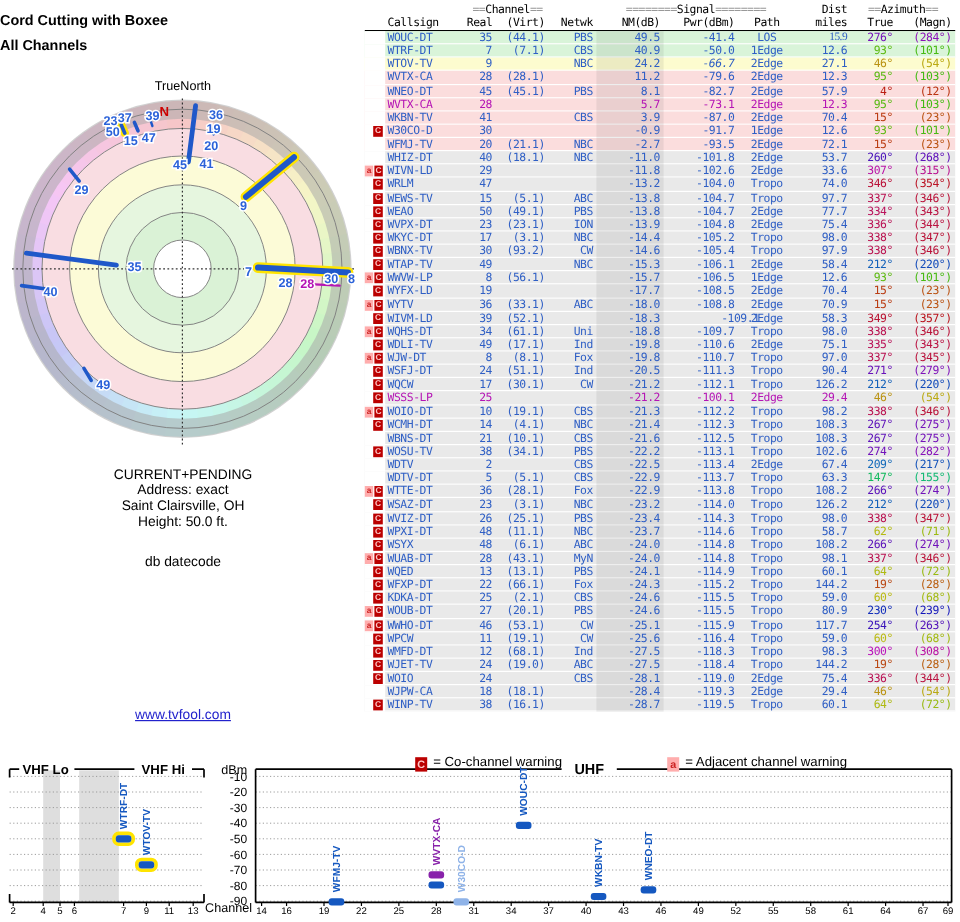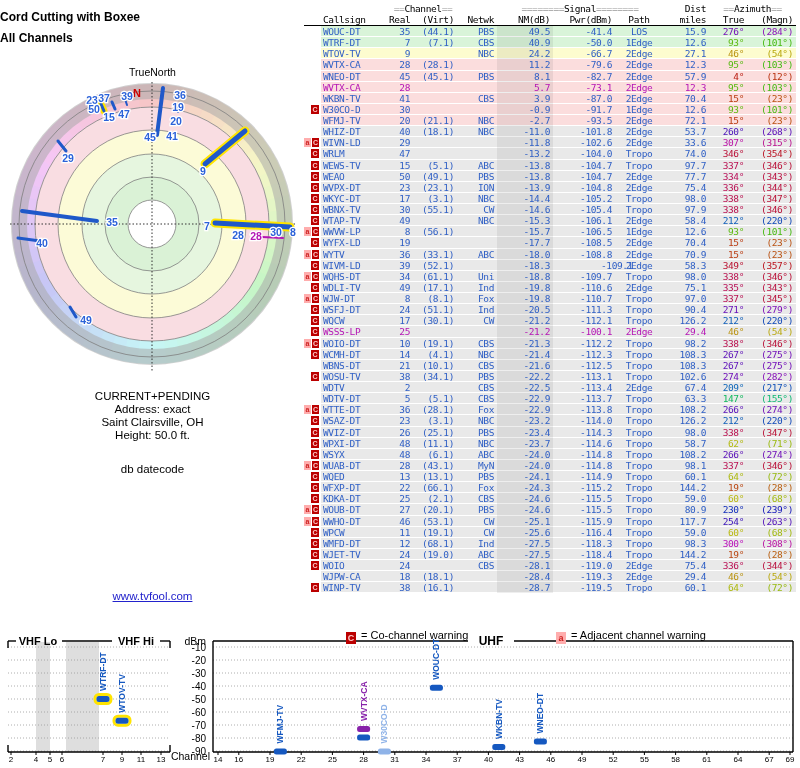--- a/index.html
+++ b/index.html
@@ -207,21 +207,21 @@
       </div>
       <div class="trow data bg-g">
         <div class="c mk"></div>
         <div class="c lt" style="color: rgb(47, 95, 197);">WOUC-DT</div>
         <div class="c rt" style="color: rgb(47, 95, 197);">35</div>
         <div class="c rt" style="color: rgb(47, 95, 197);">(44.1)</div>
         <div class="c rt" style="color: rgb(47, 95, 197);">PBS</div>
         <div class="c rt nmcell" style="color: rgb(47, 95, 197);">49.5</div>
         <div class="c rt" style="color: rgb(47, 95, 197);">-41.4</div>
         <div class="c ct" style="color: rgb(47, 95, 197);">LOS</div>
-        <div class="c rt" style="color: rgb(47, 95, 197);">15.9</div>
+        <div class="c rt" style="color: rgb(47, 95, 197); font-family: Liberation Serif, serif;">15.9</div>
         <div class="c rt" style="color: rgb(119, 18, 186);">276°</div>
         <div class="c rt" style="color: rgb(141, 18, 186);">(284°)</div>
       </div>
       <div class="trow data bg-g">
         <div class="c mk"></div>
         <div class="c lt" style="color: rgb(47, 95, 197);">WTRF-DT</div>
         <div class="c rt" style="color: rgb(47, 95, 197);">7</div>
         <div class="c rt" style="color: rgb(47, 95, 197);">(7.1)</div>
         <div class="c rt" style="color: rgb(47, 95, 197);">CBS</div>
         <div class="c rt nmcell" style="color: rgb(47, 95, 197);">40.9</div>
@@ -231,21 +231,21 @@
         <div class="c rt" style="color: rgb(94, 186, 18);">93°</div>
         <div class="c rt" style="color: rgb(71, 186, 18);">(101°)</div>
       </div>
       <div class="trow data bg-y">
         <div class="c mk"></div>
         <div class="c lt" style="color: rgb(47, 95, 197);">WTOV-TV</div>
         <div class="c rt" style="color: rgb(47, 95, 197);">9</div>
         <div class="c rt" style="color: rgb(47, 95, 197);"></div>
         <div class="c rt" style="color: rgb(47, 95, 197);">NBC</div>
         <div class="c rt nmcell" style="color: rgb(47, 95, 197);">24.2</div>
-        <div class="c rt" style="color: rgb(47, 95, 197);">-66.7</div>
+        <div class="c rt" style="color: rgb(47, 95, 197); font-style: italic;">-66.7</div>
         <div class="c ct" style="color: rgb(47, 95, 197);">2Edge</div>
         <div class="c rt" style="color: rgb(47, 95, 197);">27.1</div>
         <div class="c rt" style="color: rgb(186, 147, 18);">46°</div>
         <div class="c rt" style="color: rgb(186, 169, 18);">(54°)</div>
       </div>
       <div class="trow data bg-p">
         <div class="c mk"></div>
         <div class="c lt" style="color: rgb(47, 95, 197);">WVTX-CA</div>
         <div class="c rt" style="color: rgb(47, 95, 197);">28</div>
         <div class="c rt" style="color: rgb(47, 95, 197);">(28.1)</div>
@@ -427,21 +427,21 @@
         <div class="c rt" style="color: rgb(47, 95, 197);">98.0</div>
         <div class="c rt" style="color: rgb(186, 18, 80);">338°</div>
         <div class="c rt" style="color: rgb(186, 18, 55);">(347°)</div>
       </div>
       <div class="trow data bg-n">
         <div class="c mk">
           <span class="wbox cbox">C</span>
         </div>
         <div class="c lt" style="color: rgb(47, 95, 197);">WBNX-TV</div>
         <div class="c rt" style="color: rgb(47, 95, 197);">30</div>
-        <div class="c rt" style="color: rgb(47, 95, 197);">(55.1)</div>
+        <div class="c rt" style="color: rgb(47, 95, 197);">(93.2)</div>
         <div class="c rt" style="color: rgb(47, 95, 197);">CW</div>
         <div class="c rt nmcell" style="color: rgb(47, 95, 197);">-14.6</div>
         <div class="c rt" style="color: rgb(47, 95, 197);">-105.4</div>
         <div class="c ct" style="color: rgb(47, 95, 197);">Tropo</div>
         <div class="c rt" style="color: rgb(47, 95, 197);">97.9</div>
         <div class="c rt" style="color: rgb(186, 18, 80);">338°</div>
         <div class="c rt" style="color: rgb(186, 18, 57);">(346°)</div>
       </div>
       <div class="trow data bg-n">
         <div class="c mk">

